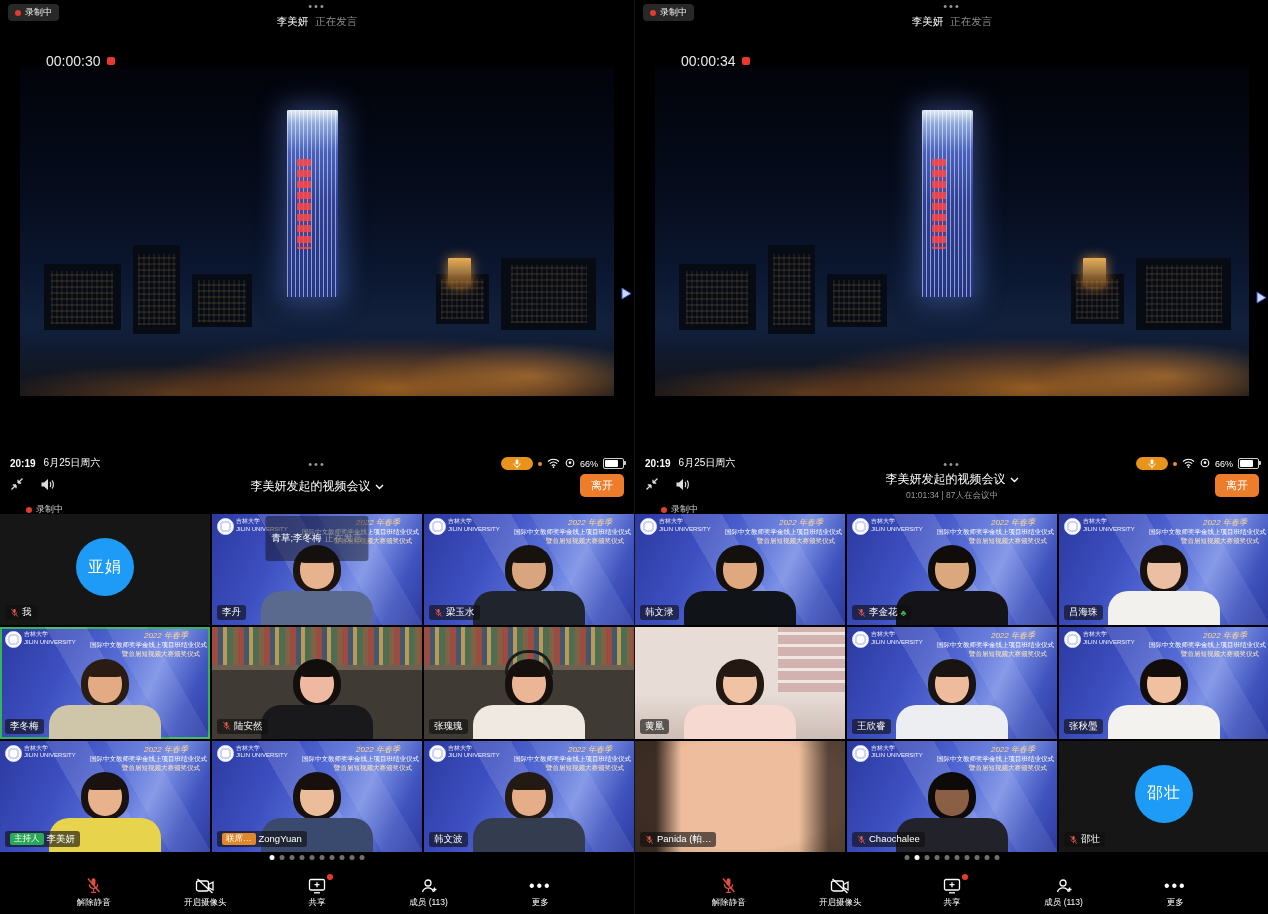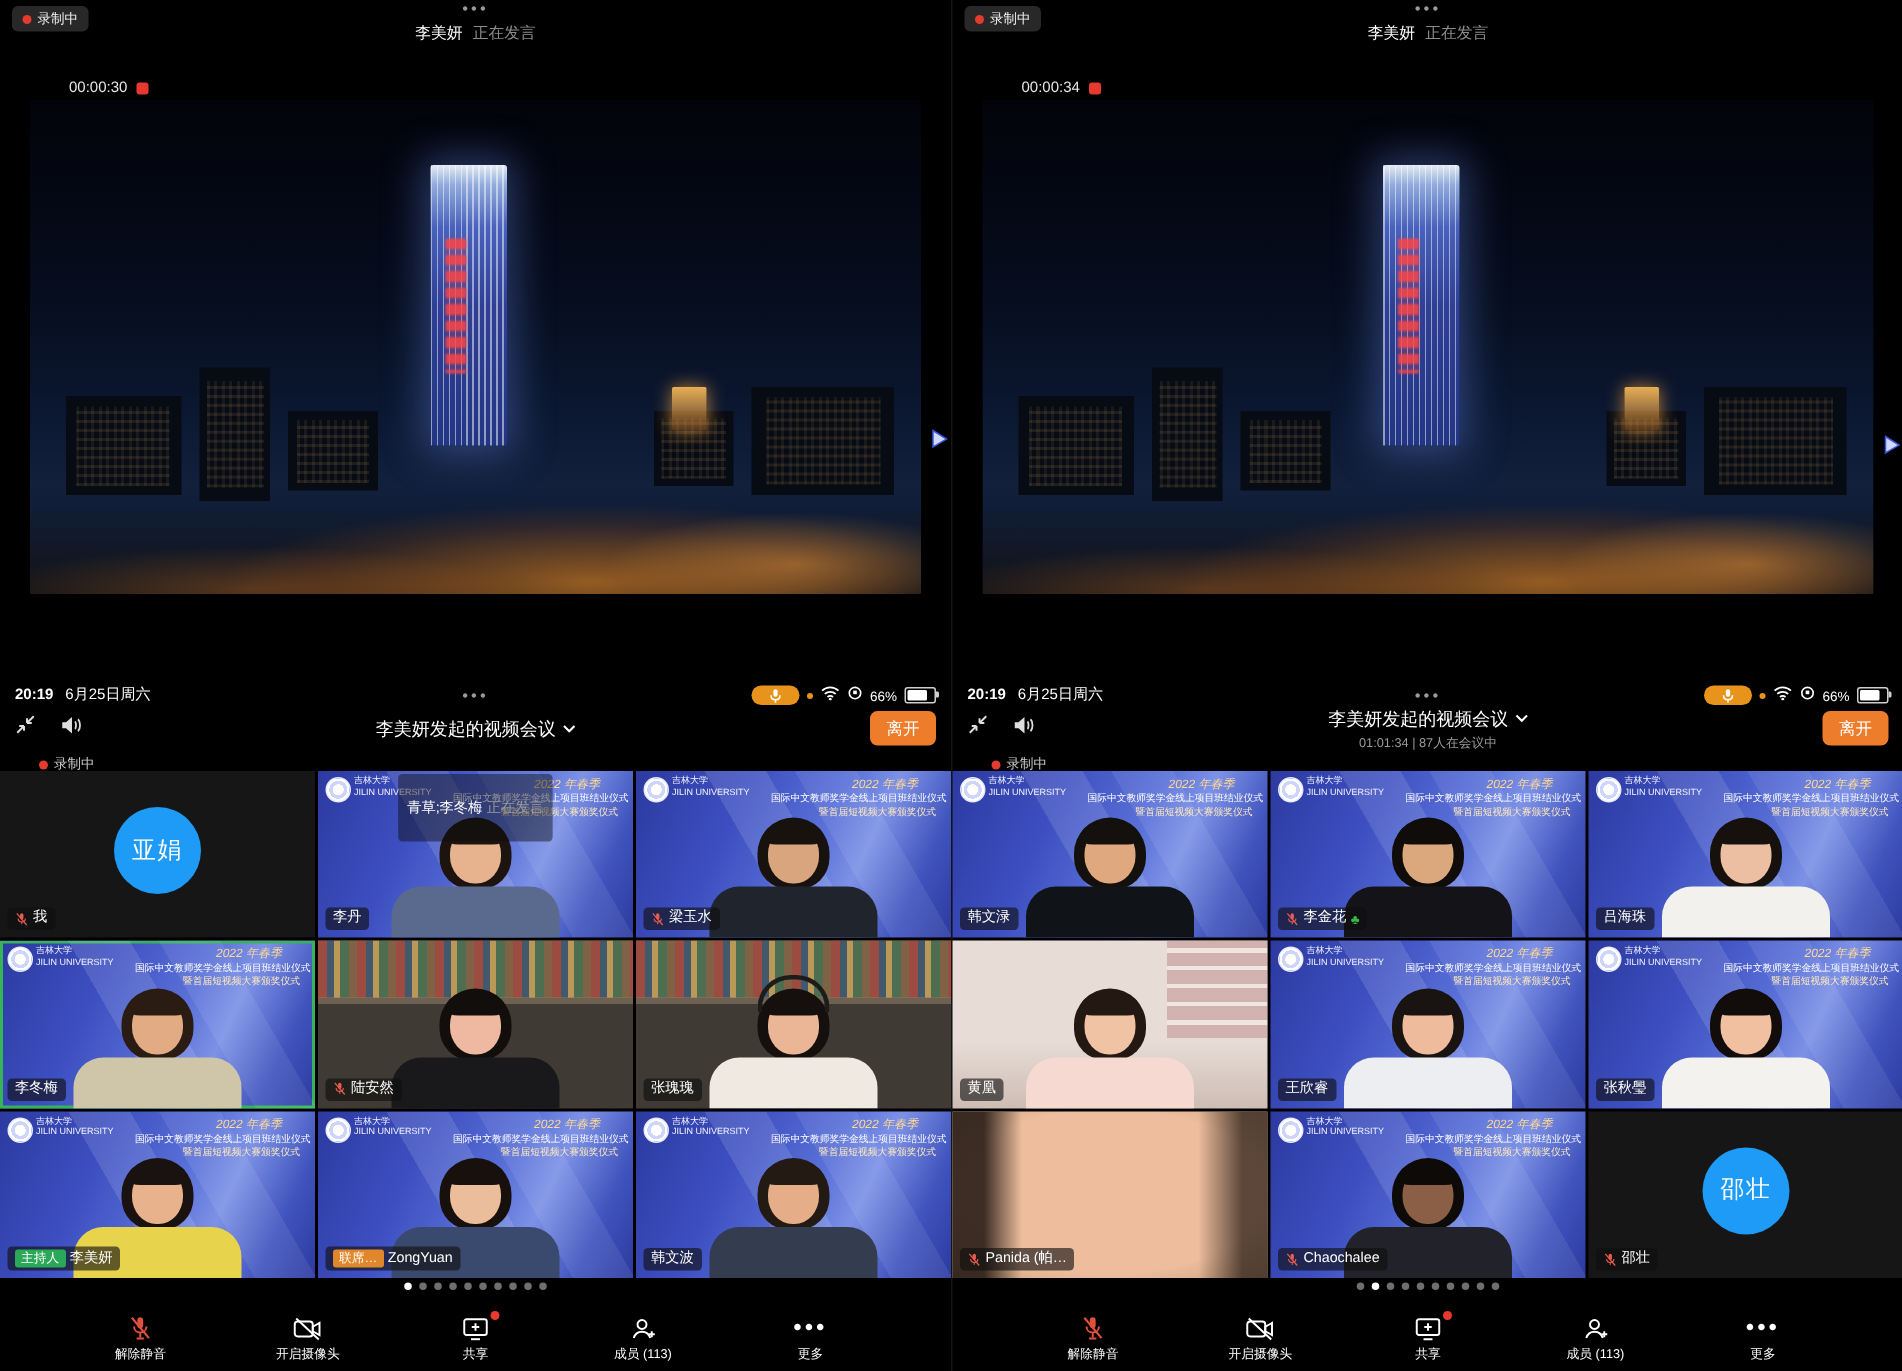--- a/index.html
+++ b/index.html
@@ -10,21 +10,21 @@
 
   
   .rec-badge{position:absolute;top:4px;left:8px;background:#282828;border-radius:4px;
     padding:2px 7px;font-size:9px;color:#f0f0f0;display:flex;align-items:center;gap:4px;z-index:5;}
   .rdot{width:6px;height:6px;border-radius:50%;background:#e23b30;display:inline-block;}
   .menu-dots-top{position:absolute;top:0;left:0;right:0;text-align:center;color:#9a9a9a;
     font-size:11px;letter-spacing:2px;}
   .speaker-banner{position:absolute;top:15px;left:0;right:0;text-align:center;font-size:10.5px;}
   .sb-name{color:#fff;} .sb-label{color:#8b8b8b;margin-left:4px;}
   .rec-timer{position:absolute;top:53px;left:46px;display:flex;align-items:center;gap:6px;
-    font-size:10px;color:#e8e8e8;}
+    font-size:14px;color:#e8e8e8;}
   .stop-sq{width:8px;height:8px;background:#e8392e;border-radius:2px;display:inline-block;}
 
   
   .video{position:absolute;top:67px;left:20px;width:594px;height:329px;overflow:hidden;background:#02030a;}
   .sky{position:absolute;inset:0;
     background:linear-gradient(180deg,#02030a 0%,#060d1e 40%,#0b1730 62%,#12203c 78%,#0a1426 100%);}
   .tower{position:absolute;left:45%;top:13%;width:8.5%;height:57%;border-radius:2px;
     background:linear-gradient(180deg,rgba(240,248,255,.95) 0%,rgba(170,200,255,.85) 7%,
       rgba(90,120,230,.8) 22%,rgba(60,80,190,.75) 50%,rgba(40,60,150,.8) 100%);
     box-shadow:0 0 26px 6px rgba(110,150,255,.35);}

